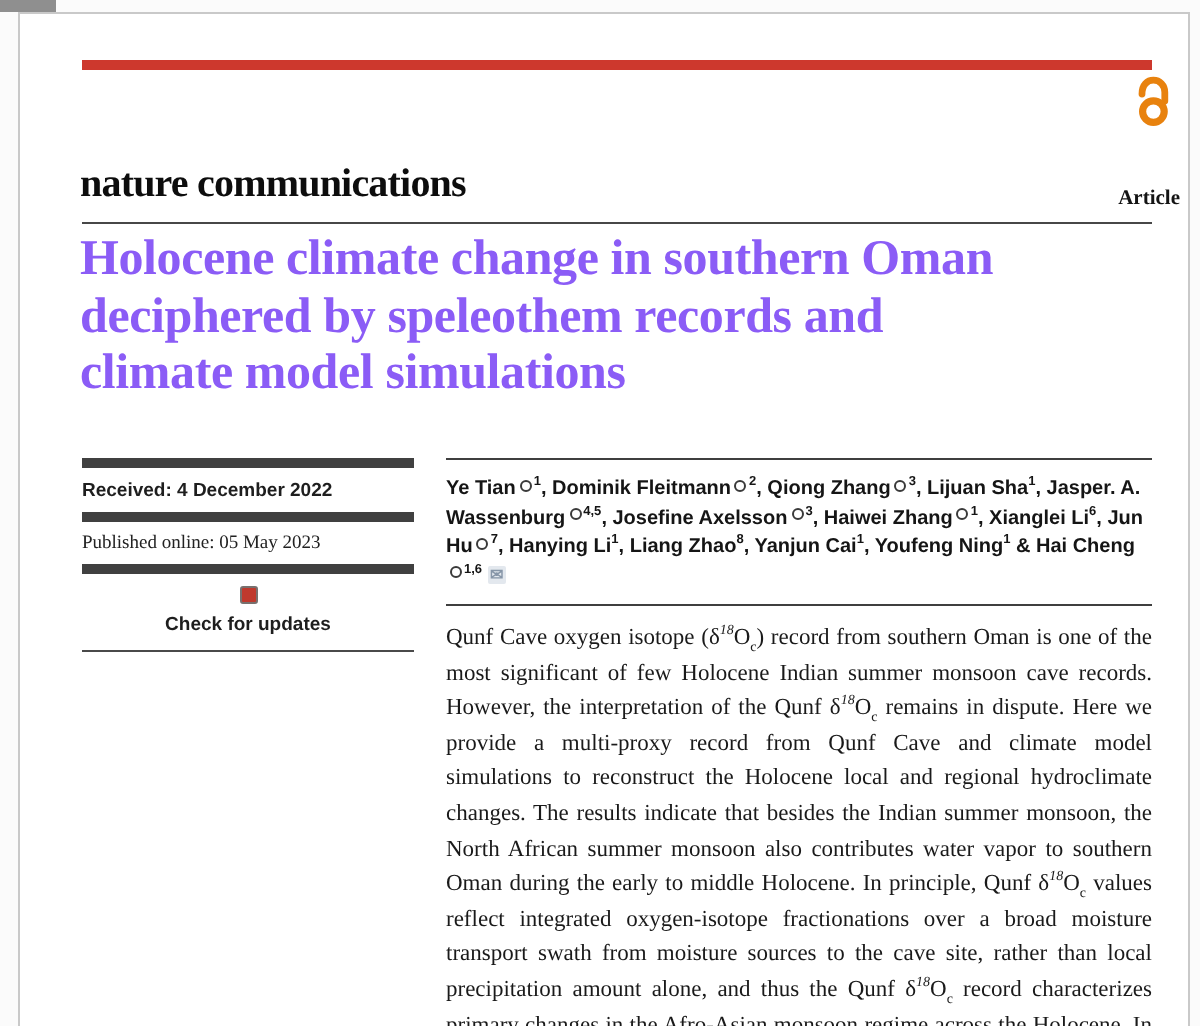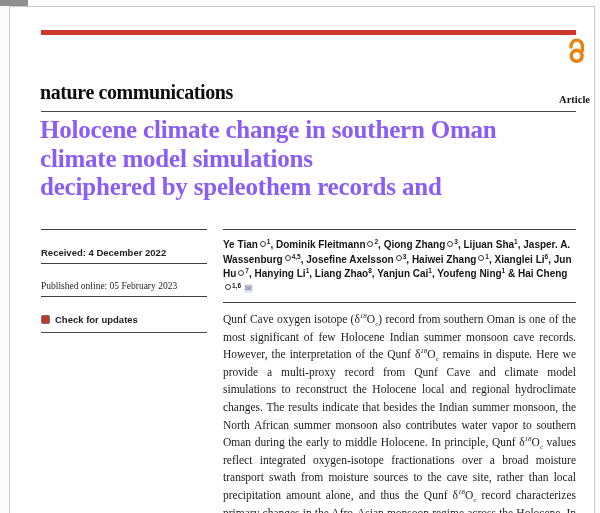--- a/index.html
+++ b/index.html
@@ -23,24 +23,24 @@
   .article-label { font-size:10.5px; font-weight:700; color:#141414; }
   .doi-link { font-size:9.5px; color:#3069b1; text-decoration:none; cursor:pointer; }
 
   .rule-full { position:absolute; left:31px; top:104px; width:535px; height:1px; background:#474747; }
 
   .title { position:absolute; left:30px; top:109px; width:544px; font-family:"Liberation Serif", serif;
            font-size:25px; line-height:28.5px; font-weight:700; color:#8b5cf6; letter-spacing:-0.2px; }
 
   .cols { position:absolute; left:31px; top:222px; width:535px; display:flex; }
   .side { flex:0 0 166px; width:166px; }
-  .side-row { border-top:1px solid #404040; padding:17px 0 5px; font-size:9.5px; font-weight:700; color:#1e1e1e; }
+  .side-row { border-top:5px solid #404040; padding:6px 0 5px; font-size:9.5px; font-weight:700; color:#1e1e1e; }
   .side-row.serif { font-family:"Liberation Serif", serif; font-weight:400; color:#222; }
   .side-row.last { border-bottom:1px solid #4a4a4a; padding-bottom:7px; }
-  .updates { display:flex; align-items:center; gap:5px; cursor:pointer; }
+  .updates { display:flex; align-items:center; gap:5px; cursor:pointer;flex-direction:column; }
   .updates-icon { width:9px; height:9px; flex:0 0 9px; background:#bf392d; border:1px solid #77706e; border-radius:1.5px; }
 
   .right-col { margin-left:16px; flex:1; min-width:0; }
   .authors { border-top:1.5px solid #3f3f3f; padding-top:8px; font-size:10px; line-height:14.5px;
              font-weight:700; color:#151515; }
   .authors sup { font-size:6.5px; line-height:0; }
   .orcid { display:inline-block; width:6px; height:6px; border:1.2px solid #3a3a3a; border-radius:50%;
            margin:0 1px 0 2px; vertical-align:1.5px; cursor:pointer; }
   .mail { display:inline-block; font-size:8px; line-height:9px; color:#8796a8; background:#e3e8ee;
           padding:0 1px; border-radius:1px; margin-left:3px; vertical-align:0.5px; cursor:pointer; }
@@ -68,29 +68,29 @@
   </svg>
 
   <div class="meta-row">
     <span class="article-label">Article</span>
   </div>
 
   <div class="rule-full"></div>
 
   <div class="title">
     <div>Holocene climate change in southern Oman</div>
+    <div>deciphered by speleothem records and</div>
     <div>climate model simulations</div>
-    <div>deciphered by speleothem records and</div>
   </div>
 
   <div class="cols">
 
     <div class="side">
       <div class="side-row">Received: 4 December 2022</div>
-      <div class="side-row serif">Published online: 05 February 2023</div>
+      <div class="side-row serif">Published online: 05 May 2023</div>
       <div class="side-row last">
         <span class="updates">
           <span class="updates-icon"></span>
           <span>Check for updates</span>
         </span>
       </div>
     </div>
 
     <div class="right-col">
       <div class="authors"><span>Ye Tian<span class="orcid"></span><sup>1</sup></span>, <span>Dominik Fleitmann<span class="orcid"></span><sup>2</sup></span>, <span>Qiong Zhang<span class="orcid"></span><sup>3</sup></span>, <span>Lijuan Sha<sup>1</sup></span>, <span>Jasper. A. Wassenburg<span class="orcid"></span><sup>4,5</sup></span>, <span>Josefine Axelsson<span class="orcid"></span><sup>3</sup></span>, <span>Haiwei Zhang<span class="orcid"></span><sup>1</sup></span>, <span>Xianglei Li<sup>6</sup></span>, <span>Jun Hu<span class="orcid"></span><sup>7</sup></span>, <span>Hanying Li<sup>1</sup></span>, <span>Liang Zhao<sup>8</sup></span>, <span>Yanjun Cai<sup>1</sup></span>, <span>Youfeng Ning<sup>1</sup></span> &amp; <span>Hai Cheng<span class="orcid"></span><sup>1,6</sup><span class="mail">✉</span></span></div>

